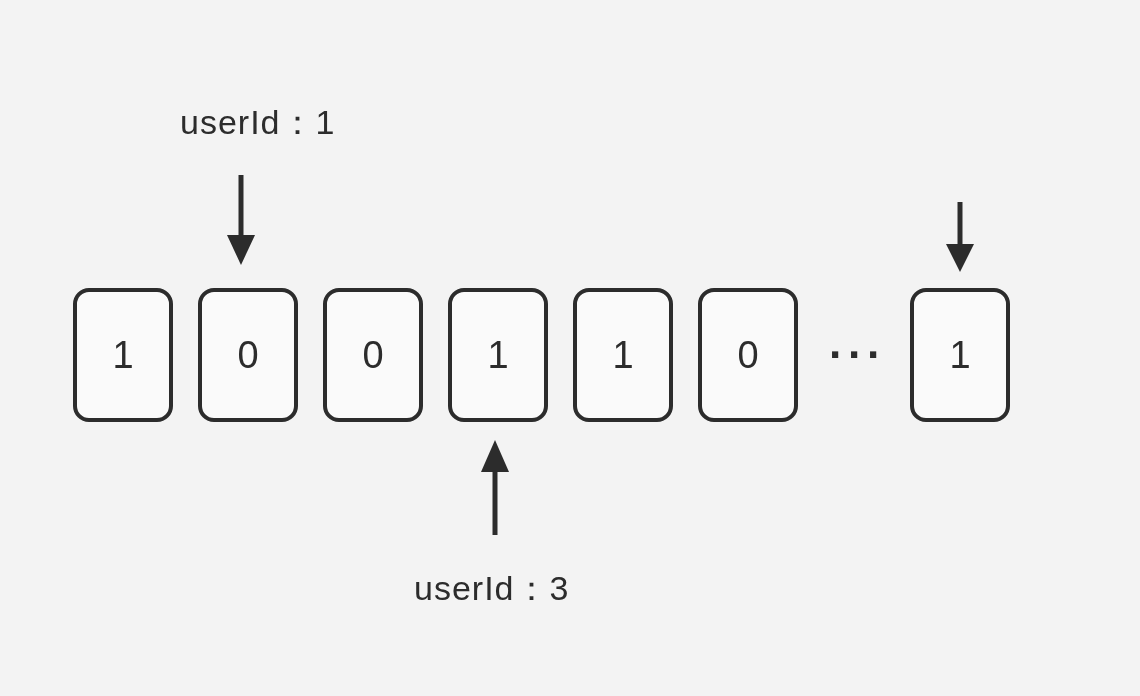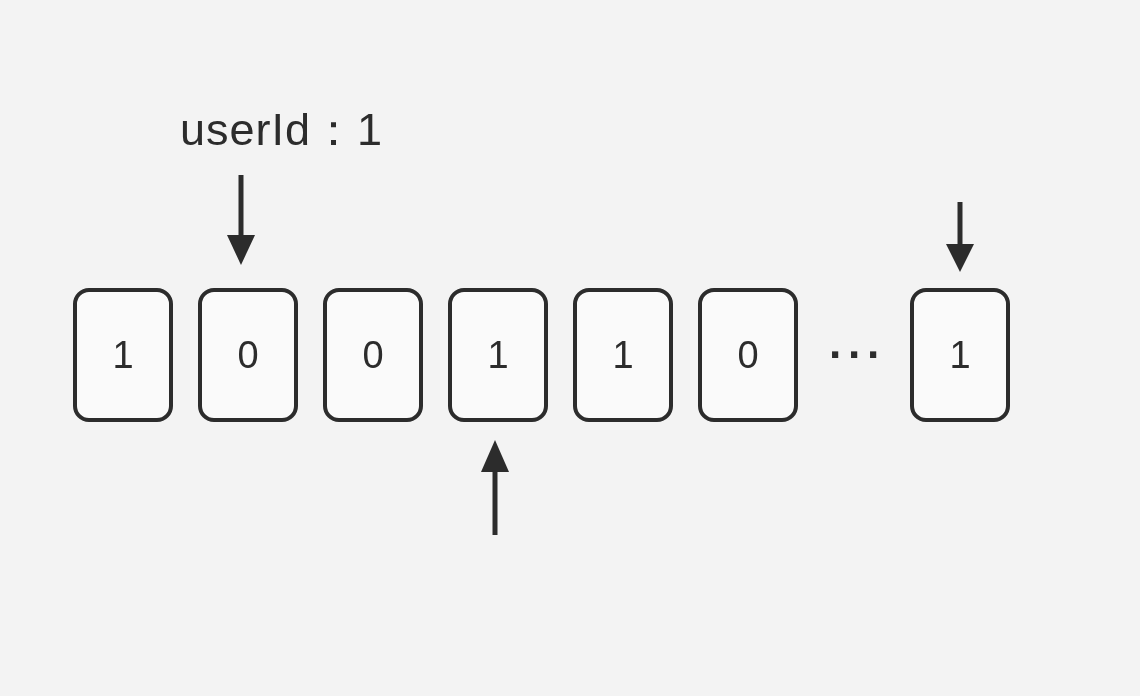--- a/index.html
+++ b/index.html
@@ -14,21 +14,21 @@
       font-family: Arial, sans-serif;
       position: relative;
     }
     .diagram-container {
       position: relative;
       width: 100%;
       height: 100%;
     }
     .label {
       position: absolute;
-      font-size: 45px;
+      font-size: 34px;
       color: #2c2c2c;
       letter-spacing: 1px;
     }
     .label-top-left {
       left: 180px;
       top: 100px;
     }
     .label-top-right {
       left: 877px;
       top: 106px;
@@ -87,20 +87,21 @@
       align-items: center;
       gap: 18px;
     }
   </style>
 </head>
 <body>
 
 <div class="diagram-container">
 
   <div class="label label-top-left">userId：1</div>
+  <div class="label label-bottom">userId：3</div>
 
   <div class="arrow arrow-down arrow-top-left">
     <svg width="40" height="90" viewBox="0 0 40 90">
       <line x1="20" y1="0" x2="20" y2="62" stroke="#2c2c2c" stroke-width="5"></line>
       <polygon points="20,90 6,60 34,60" fill="#2c2c2c"></polygon>
     </svg>
   </div>
 
   <div class="arrow arrow-down arrow-top-right">
     <svg width="40" height="70" viewBox="0 0 40 70">

